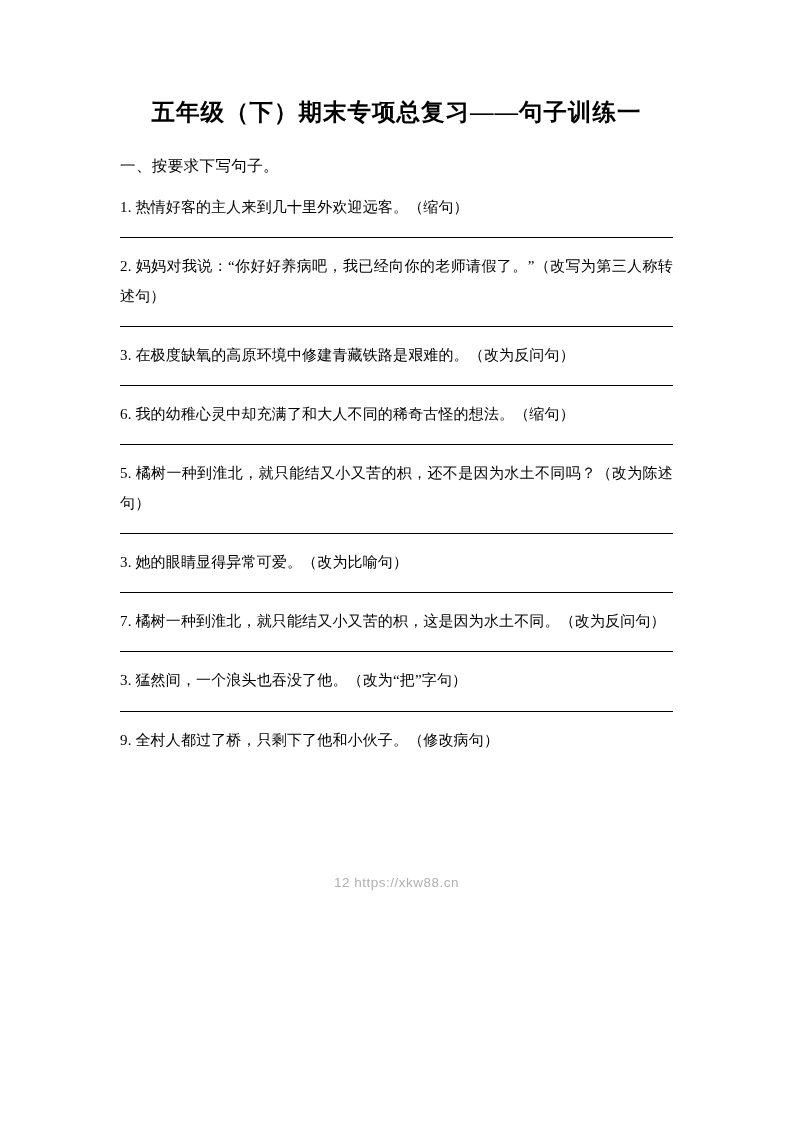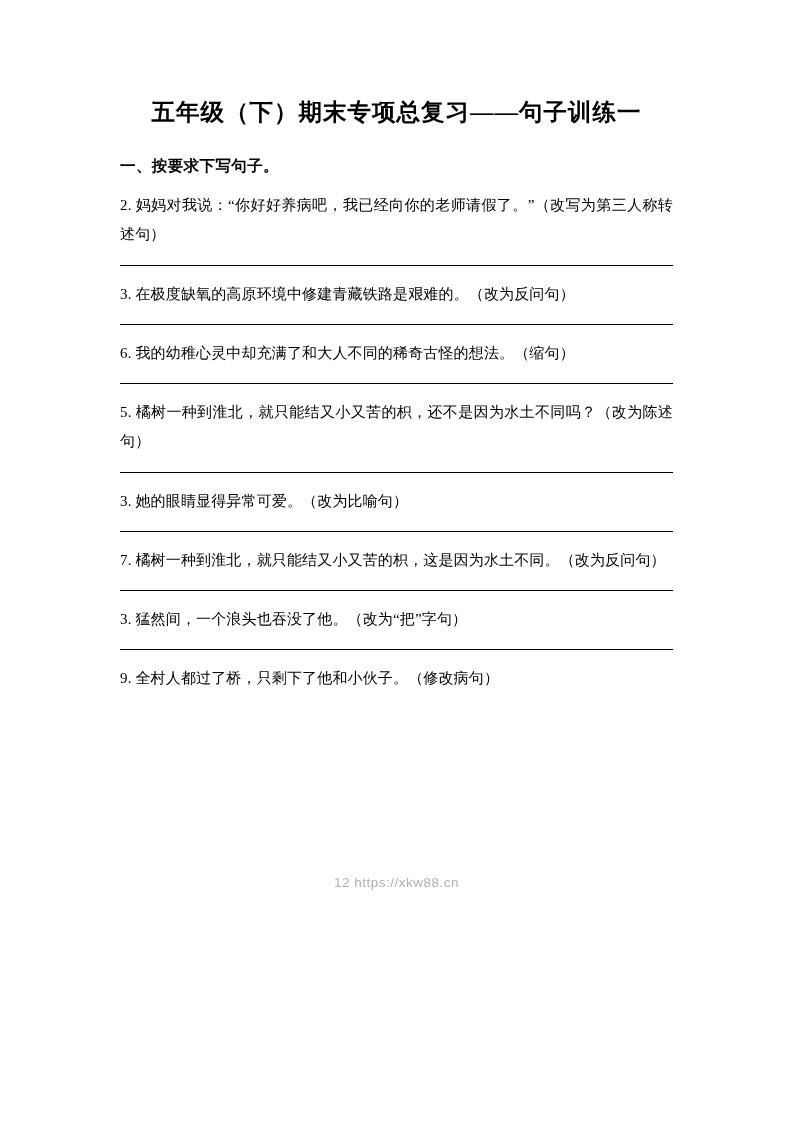--- a/index.html
+++ b/index.html
@@ -26,21 +26,21 @@
     text-align: center;
     font-size: 23.5px;
     font-weight: bold;
     letter-spacing: 1px;
     margin: 0;
     padding-top: 96px;
     font-family: "Liberation Serif", "DejaVu Serif", serif;
   }
   .section-heading {
     font-size: 15.5px;
-    font-weight: bold;
+    font-weight: normal;
     margin: 0;
     padding-top: 28px;
     letter-spacing: 0.4px;
   }
   .q-list {
     list-style: none;
     margin: 0;
     padding: 0;
   }
   .q-item {
@@ -77,20 +77,24 @@
 </head>
 <body>
 
 <div class="page">
 
   <h1 class="doc-title">五年级（下）期末专项总复习——句子训练一</h1>
 
   <h2 class="section-heading">一、按要求下写句子。</h2>
 
   <ol class="q-list">
+    <li class="q-item first">
+      <div class="q-text">1. 热情好客的主人来到几十里外欢迎远客。（缩句）</div>
+      <hr class="answer-rule">
+    </li>
     <li class="q-item">
       <div class="q-text">2. 妈妈对我说：“你好好养病吧，我已经向你的老师请假了。”（改写为第三人称转述句）</div>
       <hr class="answer-rule">
     </li>
     <li class="q-item">
       <div class="q-text">3. 在极度缺氧的高原环境中修建青藏铁路是艰难的。（改为反问句）</div>
       <hr class="answer-rule">
     </li>
     <li class="q-item">
       <div class="q-text">6. 我的幼稚心灵中却充满了和大人不同的稀奇古怪的想法。（缩句）</div>

